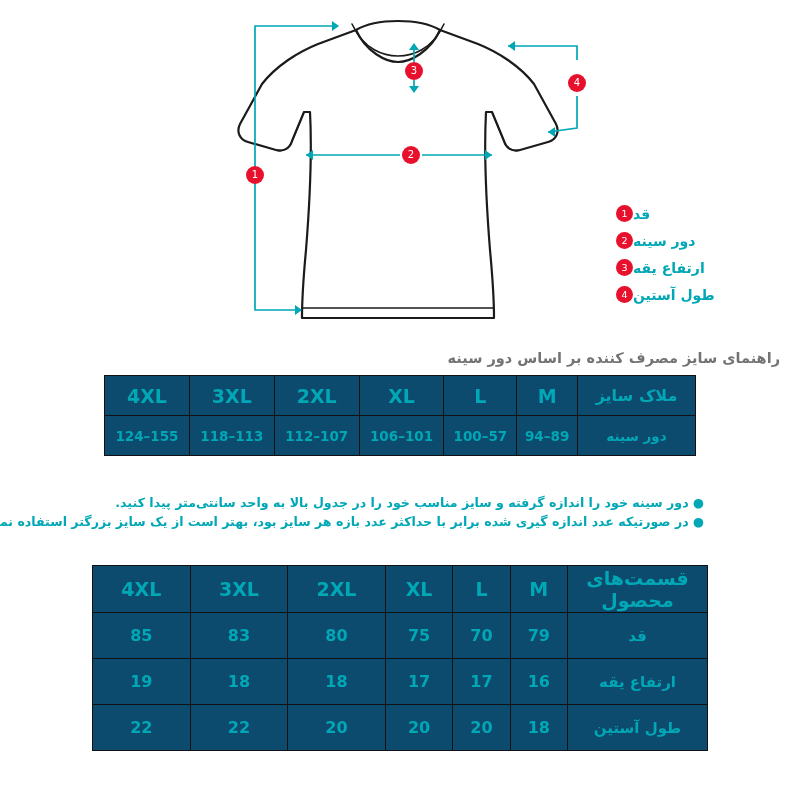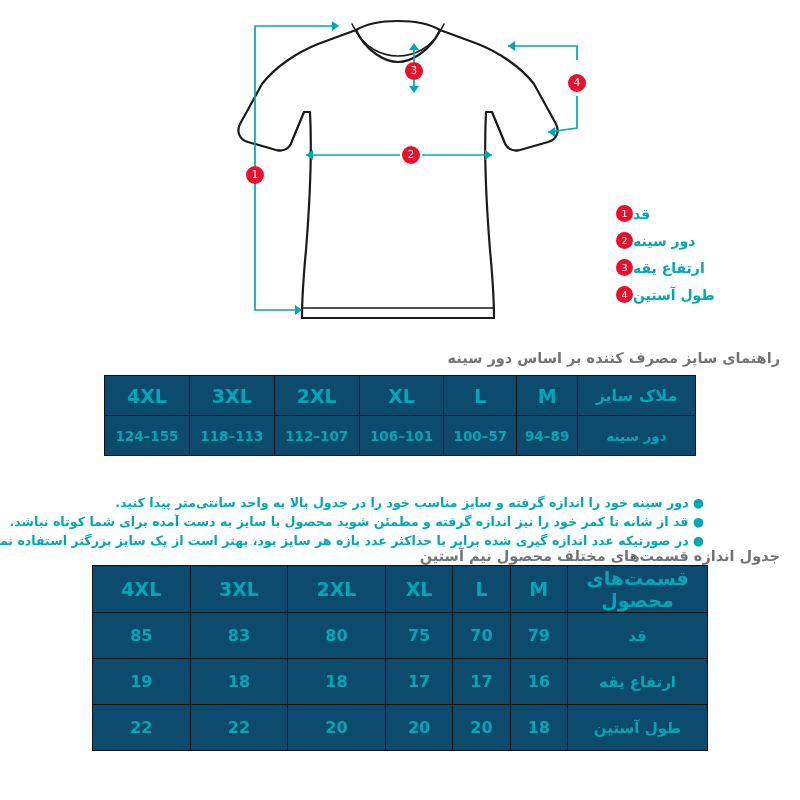--- a/index.html
+++ b/index.html
@@ -216,25 +216,23 @@
       <td>101–106</td>
       <td>107–112</td>
       <td>113–118</td>
       <td>155–124</td>
     </tr>
   </tbody>
     </table>
 
   <div class="notes" id="notes1">
     <div><span class="bdot">●</span> <span>دور سینه خود را اندازه گرفته و سایز مناسب خود را در جدول بالا به واحد سانتی‌متر پیدا کنید.</span></div>
-    <div><span class="bdot">●</span> <span>قد از شانه تا کمر خود را نیز اندازه گرفته و مطمئن شوید محصول با سایز به دست آمده برای شما کوتاه نباشد.</span></div>
     <div><span class="bdot">●</span> <span>در صورتیکه عدد اندازه گیری شده برابر با حداکثر عدد بازه هر سایز بود، بهتر است از یک سایز بزرگتر استفاده نمایید.</span></div>
   </div>
 
-  <div class="heading" id="h2">جدول اندازه قسمت‌های مختلف محصول نیم آستین</div>
 
   <table id="tbl2">
     <tbody>
         <tr>
       <td class="rowlabel hdr">قسمت‌های محصول</td>
       <td class="hdr">M</td>
       <td class="hdr">L</td>
       <td class="hdr">XL</td>
       <td class="hdr">2XL</td>
       <td class="hdr">3XL</td>

